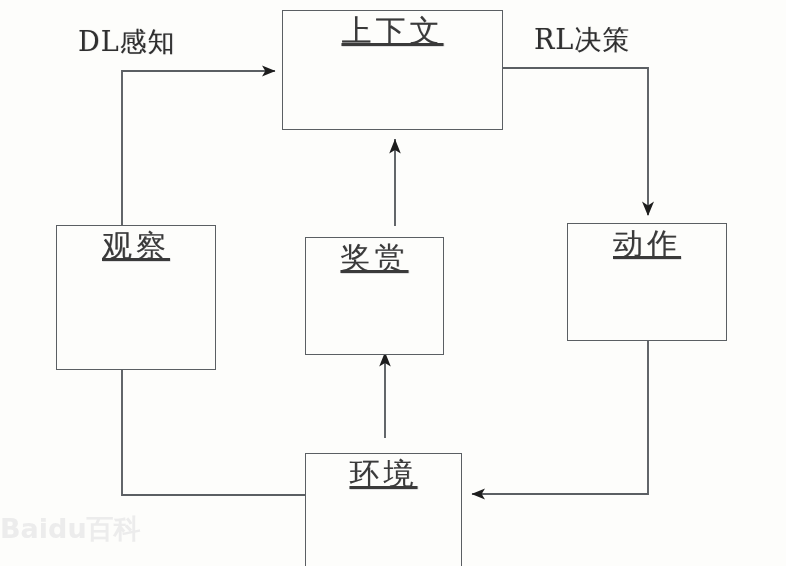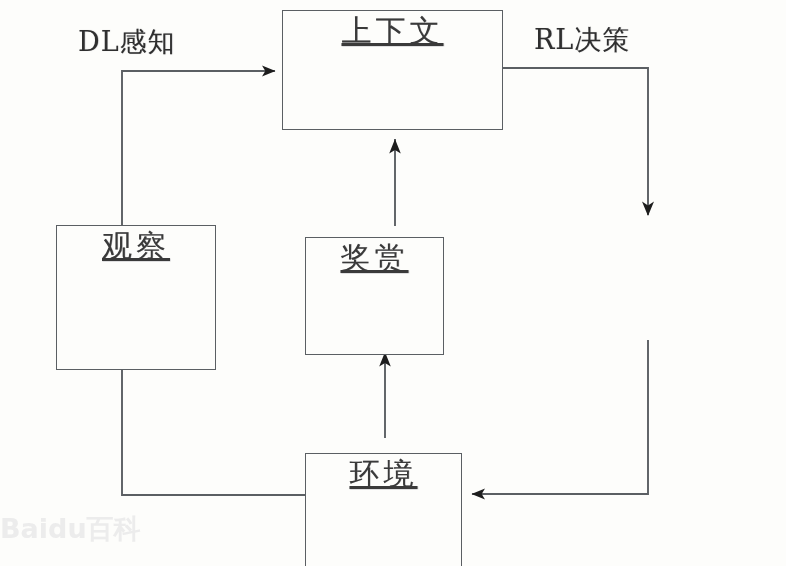--- a/index.html
+++ b/index.html
@@ -107,20 +107,23 @@
   </div>
 
   <div class="node-box" style="left:56px; top:225px; width:160px; height:145px;">
     <span>观察</span>
   </div>
 
   <div class="node-box" style="left:305px; top:225px; width:139px; height:118px;margin-top:12px;">
     <span>奖赏</span>
   </div>
 
+  <div class="node-box" style="left:567px; top:223px; width:160px; height:118px;">
+    <span>动作</span>
+  </div>
 
   <div class="node-box" style="left:305px; top:437px; width:157px; height:119px;margin-top:16px;">
     <span>环境</span>
   </div>
 
   <div class="edge-label" style="left:78px; top:24px;">DL感知</div>
 
   <div class="edge-label" style="left:534px; top:22px;text-align:center;">RL决策</div>
 
   <div id="watermark">

